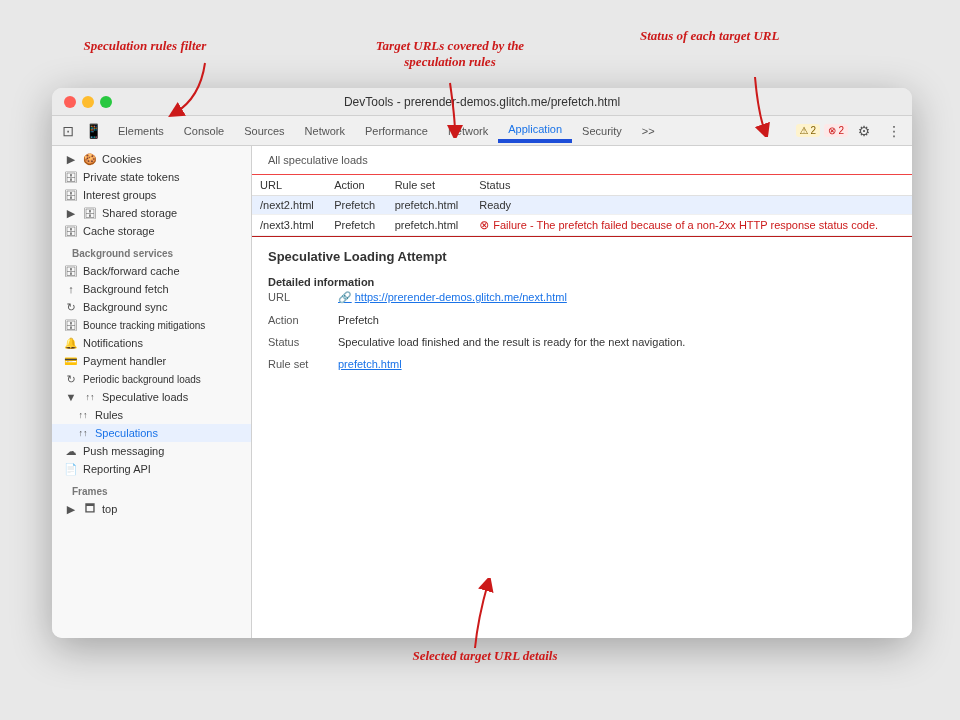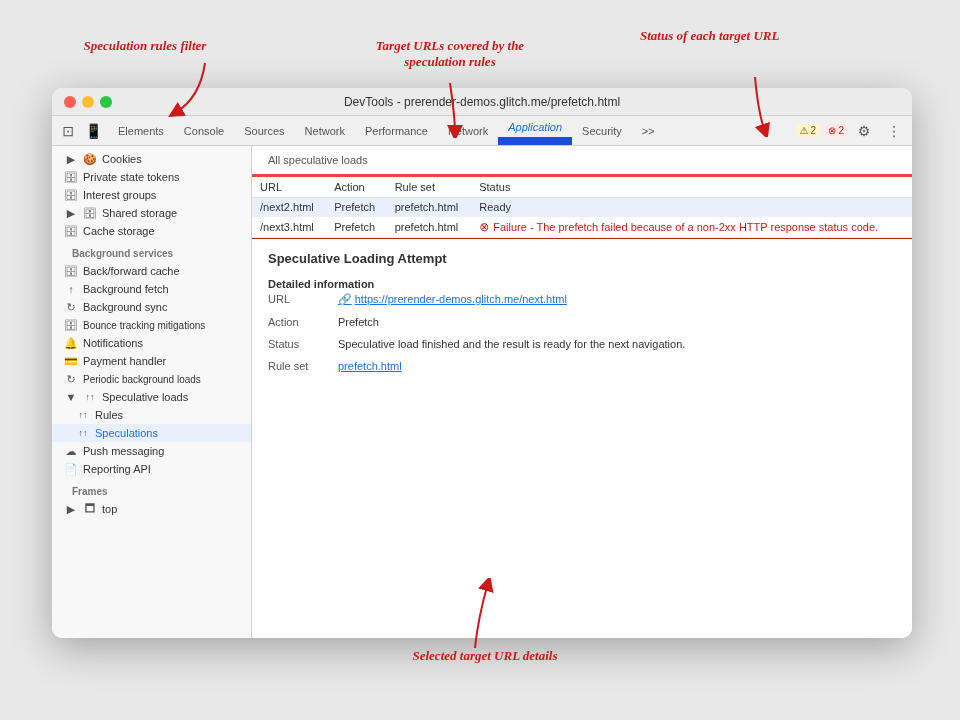--- a/index.html
+++ b/index.html
@@ -100,23 +100,22 @@
     .dt-tab {
       padding: 4px 10px;
       font-size: 11px;
       color: #555;
       cursor: pointer;
       border-radius: 3px 3px 0 0;
       white-space: nowrap;
     }
     .dt-tab.active {
       color: #1a73e8;
-      border-bottom: 8px solid #1d4ed8;
+      border-bottom: 4px solid #1d4ed8;
       background: transparent;
-      font-style: italic;
     }
     .dt-spacer { flex: 1; }
     .dt-right-icons {
       display: flex;
       align-items: center;
       gap: 4px;
       color: #555;
       font-size: 11px;
     }
     .badge {
@@ -183,21 +182,21 @@
       background: #fff;
       display: flex;
       flex-direction: column;
     }
 
     
     .content-header {
       padding: 8px 16px;
       font-size: 11px;
       color: #555;
-      border-bottom: 3px solid #ef4444;
+      border-bottom: 1px solid #ef4444;
       background: #fff;
     }
 
     
     .spec-table {
       width: 100%;
       border-collapse: collapse;
       font-size: 11px;
     }
     .spec-table th {

